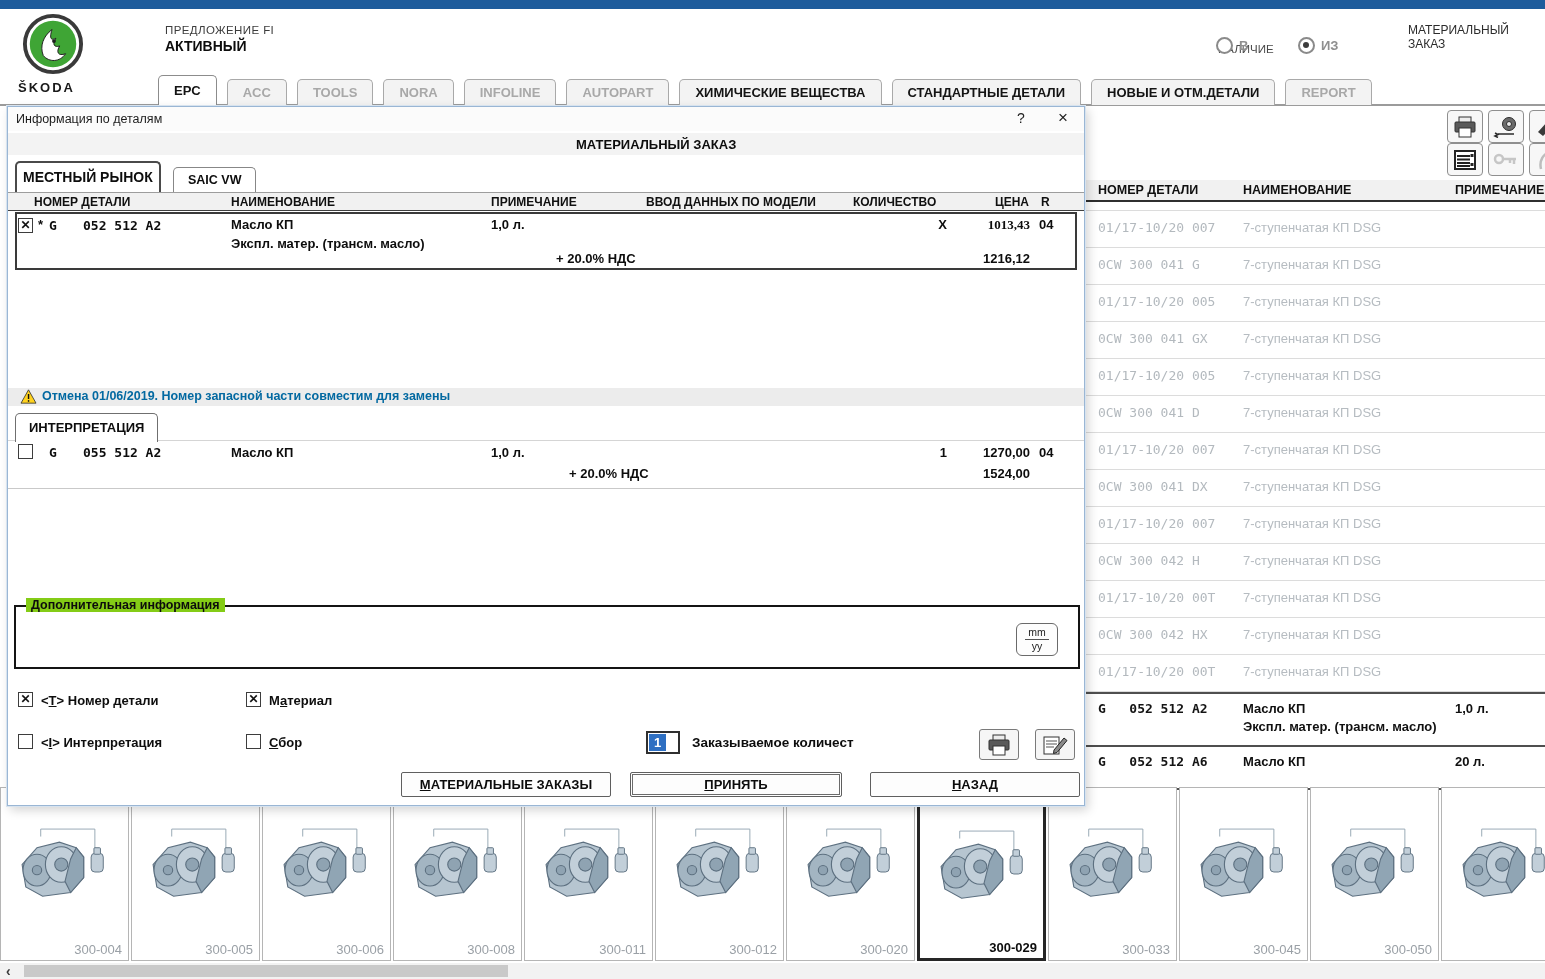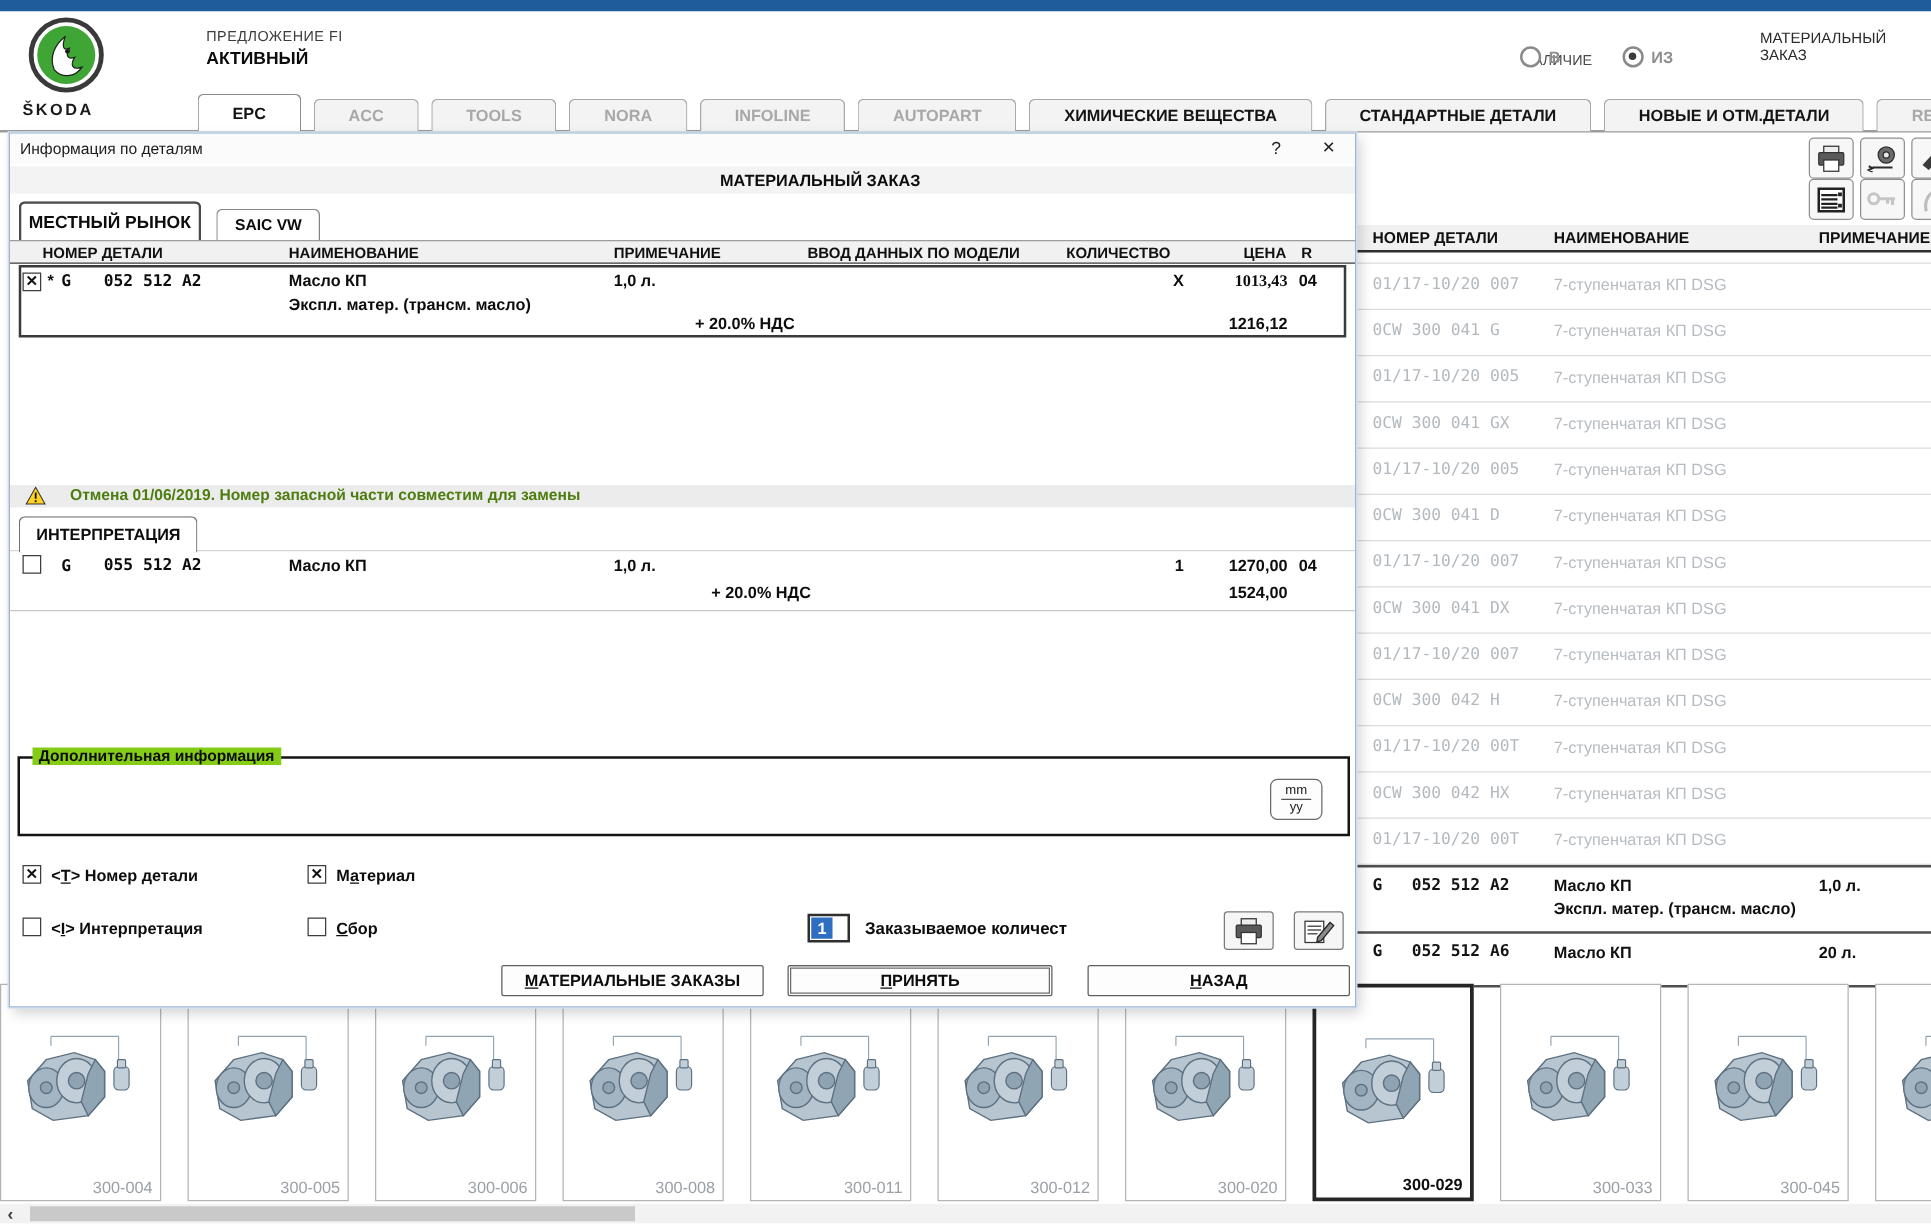--- a/index.html
+++ b/index.html
@@ -16,21 +16,21 @@
   .radio-row{display:flex;align-items:center;gap:6px;}
   #radio-v{left:1216px;top:37px;}
   #radio-iz{left:1298px;top:37px;}
   .radio{width:13px;height:13px;border:2px solid #8a8a8a;border-radius:50%;background:#fff;position:relative;}
   .radio.checked::after{content:"";position:absolute;left:2.5px;top:2.5px;width:6px;height:6px;border-radius:50%;background:#3c3c3c;}
   .radio-label{font-size:13px;color:#8f8f8f;font-weight:600;}
   #top-right-title{left:1408px;top:23px;font-size:12px;color:#2b2b2b;}
   
   #tabs{left:158px;top:77px;height:28px;display:flex;align-items:flex-end;gap:10px;z-index:4;}
   .tab{border:1px solid #a9a9a9;border-bottom:none;border-radius:5px 5px 0 0;height:25px;line-height:25px;
-       padding:0 27px;background:#f3f3f3;font-size:13px;font-weight:700;color:#141414;white-space:nowrap;margin-top:48px;}
+       padding:0 15px;background:#f3f3f3;font-size:13px;font-weight:700;color:#141414;white-space:nowrap;margin-top:48px;}
   .tab.disabled{color:#a8a8a8;}
   .tab.active{background:#fff;height:29px;line-height:29px;border-color:#8c8c8c;position:relative;z-index:6;}
   #content-line{left:0;top:104px;width:1545px;height:2px;background:#9b9b9b;z-index:3;}
   
   #bgpanel{left:1085px;top:104px;width:478px;height:682px;background:#fff;z-index:1;}
   .icon-btn{position:absolute;width:34px;height:31px;border:1px solid #8f8f8f;border-radius:4px;background:#f7f7f7;
             display:flex;align-items:center;justify-content:center;}
   .bg-thead{position:absolute;left:0;top:76px;width:478px;height:20px;background:#f1f1f1;border-bottom:2px solid #2f2f2f;}
   .bg-th{position:absolute;top:3px;font-size:12.5px;font-weight:700;color:#101010;white-space:nowrap;}
   #bg-rows{position:absolute;left:0;top:106px;width:478px;border-top:1px solid #dcdcdc;}
@@ -41,21 +41,21 @@
   .bg-row .bg-name2{position:absolute;left:158px;top:26px;font-size:13px;color:#b6bcc1;}
   .bg-row .bg-note{position:absolute;left:370px;top:9px;font-size:13px;color:#b6bcc1;}
   .bg-row.strong{border-top:2px solid #4f4f4f;border-bottom:none;height:41px;}
   .bg-row.strong .bg-part{color:#141414;font-weight:600;top:7px;}
   .bg-row.strong .bg-name,.bg-row.strong .bg-name2,.bg-row.strong .bg-note{color:#101010;font-weight:700;}
   .bg-row.strong .bg-name{top:7px;} .bg-row.strong .bg-note{top:7px;}
   .bg-row.tall{height:51px;}
   .bg-row.tall .bg-name2{top:25px;}
   .bg-row.end{border-bottom:2px solid #4f4f4f;}
   
-  #thumbs{left:0;top:787px;width:1282px;height:176px;display:flex;gap:21px;z-index:1;}
+  #thumbs{left:0;top:787px;width:1282px;height:176px;display:flex;gap:2px;z-index:1;}
   .thumb{position:relative;width:129px;height:174px;border:1px solid #b5b5b5;background:#fff;flex:0 0 129px;box-sizing:border-box;}
   .thumb.selected{border:3px solid #262626;}
   .thumb .tlabel{position:absolute;right:6px;bottom:3px;font-size:13px;color:#9aa0a6;}
   .thumb.selected .tlabel{color:#0d0d0d;font-weight:700;}
   .gear-img{position:absolute;left:4px;top:28px;width:120px;height:112px;}
   
   #hscroll{left:0;top:963px;width:1545px;height:16px;background:#f2f2f2;}
   #hscroll .arrow{position:absolute;left:6px;top:0px;font-size:14px;font-weight:700;color:#3c3c3c;line-height:16px;}
   #hscroll .thumb-bar{position:absolute;left:24px;top:2px;width:484px;height:12px;background:#c9c9c9;}
   
@@ -72,21 +72,21 @@
   #tab-saic{left:165px;top:60px;height:24px;line-height:24px;padding:0 14px;border:1px solid #878787;border-bottom:none;font-size:12.5px;z-index:2;}
   #dlg-thead{position:absolute;left:0;top:85px;width:100%;height:19px;background:#f1f1f1;border-top:1px solid #9d9d9d;border-bottom:1px solid #3f3f3f;box-sizing:border-box;}
   .dlg-th{position:absolute;top:2px;font-size:12px;font-weight:700;color:#101010;white-space:nowrap;}
   #row-box{position:absolute;left:7px;top:105px;width:1062px;height:58px;border:2px solid #3a3a3a;box-sizing:border-box;}
   .cell{position:absolute;font-size:13px;font-weight:700;color:#0d0d0d;white-space:pre;}
   .mono{font-family:"DejaVu Sans Mono",monospace;font-weight:600;}
   .cb{position:absolute;width:15px;height:15px;border:1px solid #3d3d3d;background:#fff;box-sizing:border-box;
       display:flex;align-items:center;justify-content:center;font-size:12px;font-weight:700;color:#111;}
   .cb.checked::after{content:"✕";margin-top:-1px;}
   #warn-band{position:absolute;left:0;top:281px;width:100%;height:18px;background:#ececec;}
-  #warn-text{position:absolute;left:48px;top:1px;font-size:12.5px;font-weight:700;color:#4d7c0f;}
+  #warn-text{position:absolute;left:34px;top:1px;font-size:12.5px;font-weight:700;color:#0369a1;}
   #warn-icon{position:absolute;left:12px;top:1px;width:17px;height:15px;}
   #interp-line{position:absolute;left:0;top:333px;width:100%;height:1px;background:#d5d5d5;z-index:1;}
   #tab-interp{left:7px;top:306px;height:28px;line-height:28px;padding:0 13px;border:1px solid #6f6f6f;border-bottom:none;font-size:13px;z-index:2;}
   #interp-sep{position:absolute;left:0;top:381px;width:100%;height:1px;background:#c9c9c9;}
   #fieldset{position:absolute;left:6px;top:498px;width:1066px;height:64px;border:2px solid #141414;box-sizing:border-box;}
   #fieldset-legend{position:absolute;left:10px;top:-9px;background:#84cc16;padding:0 5px;font-size:12.5px;font-weight:700;color:#0c0c0c;}
   #mmyy-btn{position:absolute;right:20px;top:16px;width:40px;height:31px;border:1px solid #6a6a6a;border-radius:6px;background:#fdfdfd;
             display:flex;flex-direction:column;align-items:center;justify-content:center;font-size:10.5px;color:#222;line-height:13px;}
   #mmyy-btn .mm{border-bottom:1px solid #555;padding:0 3px;}
   .cb-label{position:absolute;font-size:13px;font-weight:700;color:#0d0d0d;white-space:pre;}

